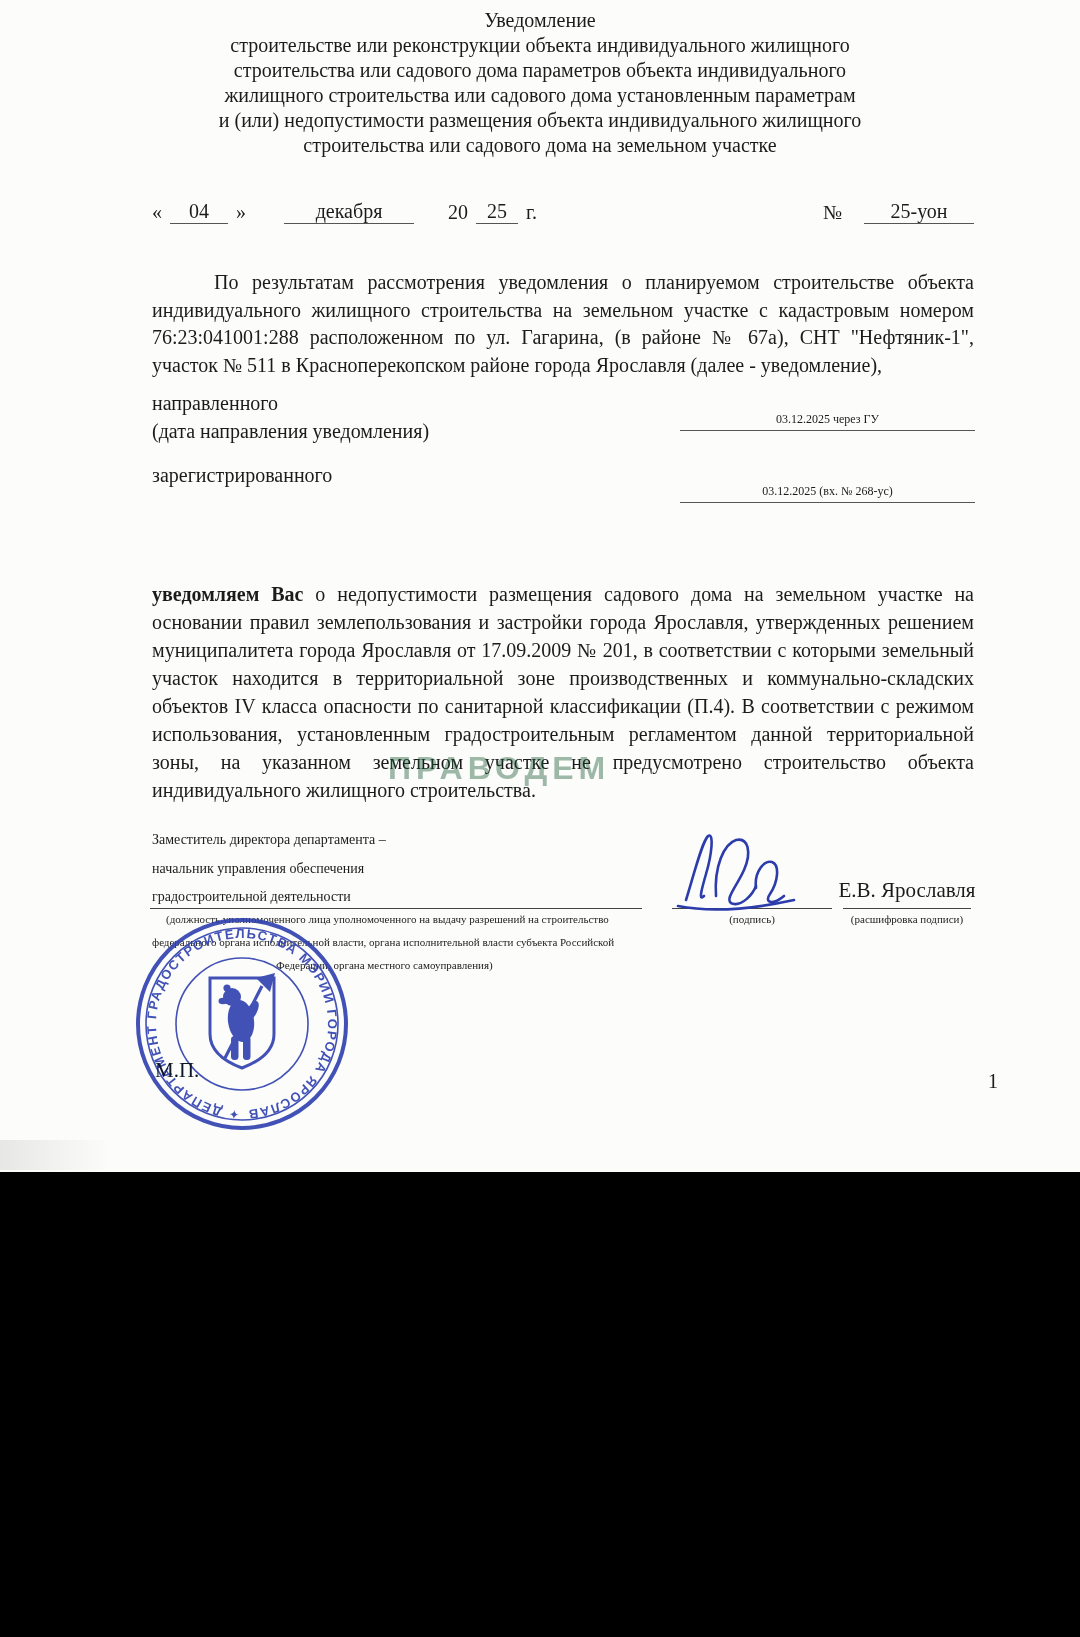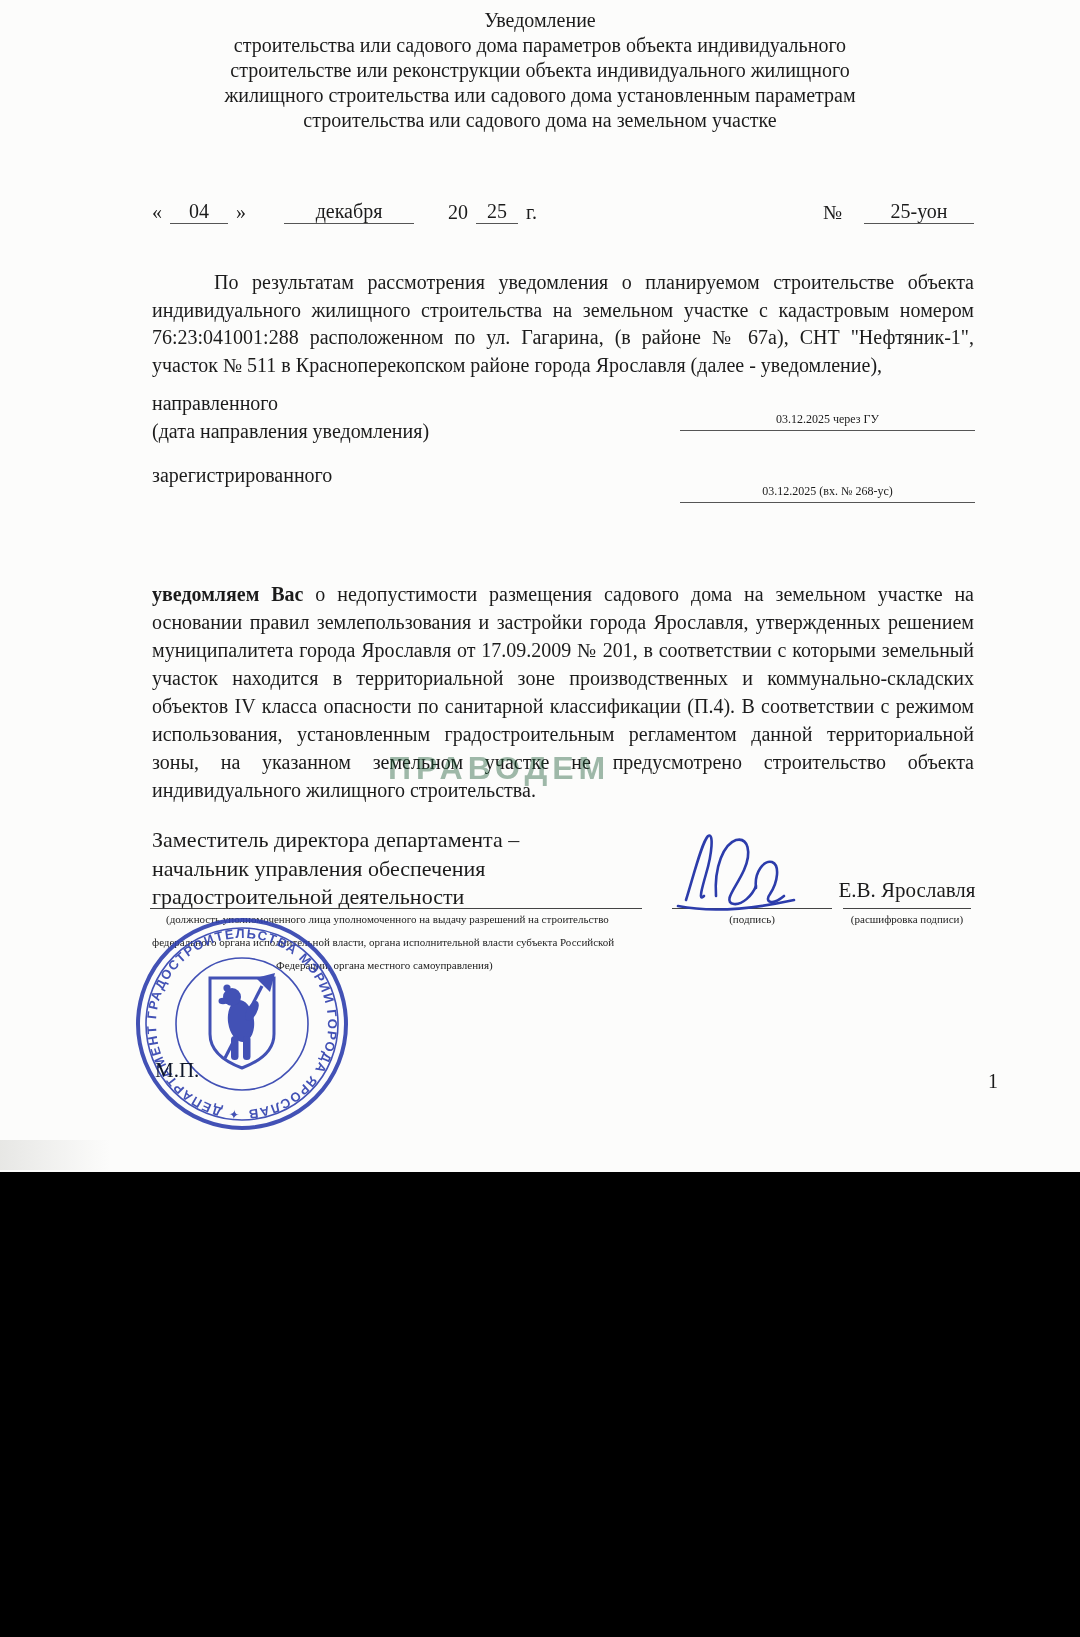--- a/index.html
+++ b/index.html
@@ -52,21 +52,21 @@
     border-bottom:1.5px solid #555;
     padding-bottom:3px;
   }
   .watermark{
     position:absolute;left:388px;top:750px;
     font-family:"Liberation Sans","DejaVu Sans",sans-serif;
     font-weight:bold;font-size:32px;letter-spacing:5px;
     color:#14532d;opacity:.4;
   }
   .sig-titles{position:absolute;left:152px;top:826px;width:500px;
-    font-size:22px;line-height:28.5px;}
+    font-size:14px;line-height:28.5px;}
   .sig-line{position:absolute;border-top:1.5px solid #444;height:0;top:908px;}
   .sig-line-left{left:150px;width:492px;}
   .sig-line-mid{left:672px;width:160px;}
   .sig-line-right{left:843px;width:128px;}
   .sig-name{
     position:absolute;left:833px;top:878px;width:148px;
     font-size:21px;text-align:center;
   }
   .note{font-size:11px;color:#222;position:absolute;line-height:12px;}
   .note-1{left:166px;top:913px;width:480px;}
@@ -85,23 +85,24 @@
 </style>
 </head>
 <body>
 
 <div class="page">
 
   <div class="smudge"></div>
 
   <div class="title-block">
     <div>Уведомление</div>
+    <div>строительстве или реконструкции объекта индивидуального жилищного</div>
     <div>строительства или садового дома параметров объекта индивидуального</div>
-    <div>строительстве или реконструкции объекта индивидуального жилищного</div>
     <div>жилищного строительства или садового дома установленным параметрам</div>
+    <div>и (или) недопустимости размещения объекта индивидуального жилищного</div>
     <div>строительства или садового дома на земельном участке</div>
   </div>
 
   <div class="date-row">
     <div class="date-left">
       <span>«</span>
       <span class="blank blank-day">04</span>
       <span>»</span>
       <span style="width:22px"></span>
       <span class="blank blank-month">декабря</span>

